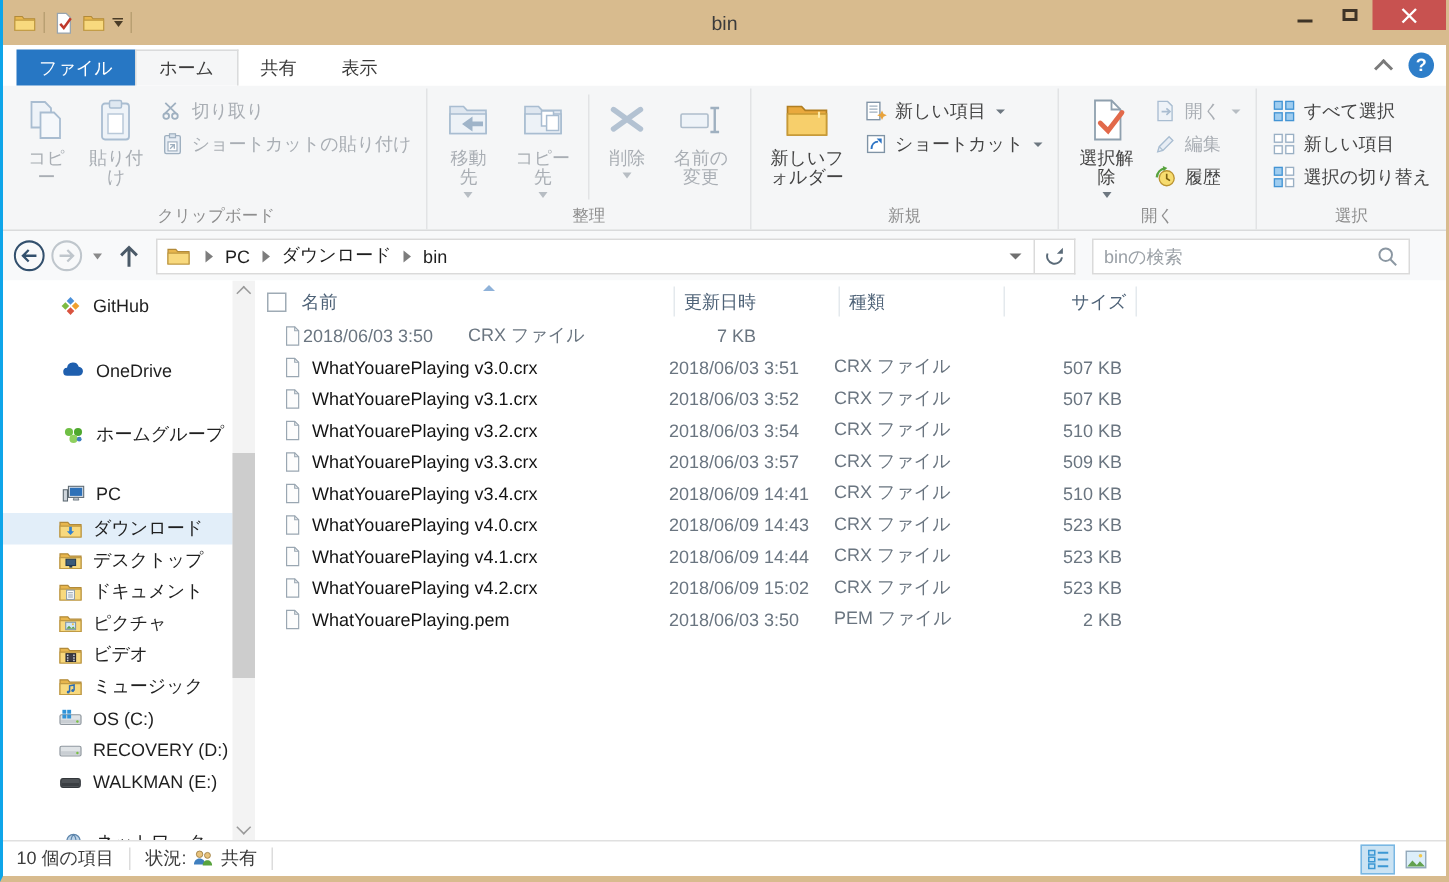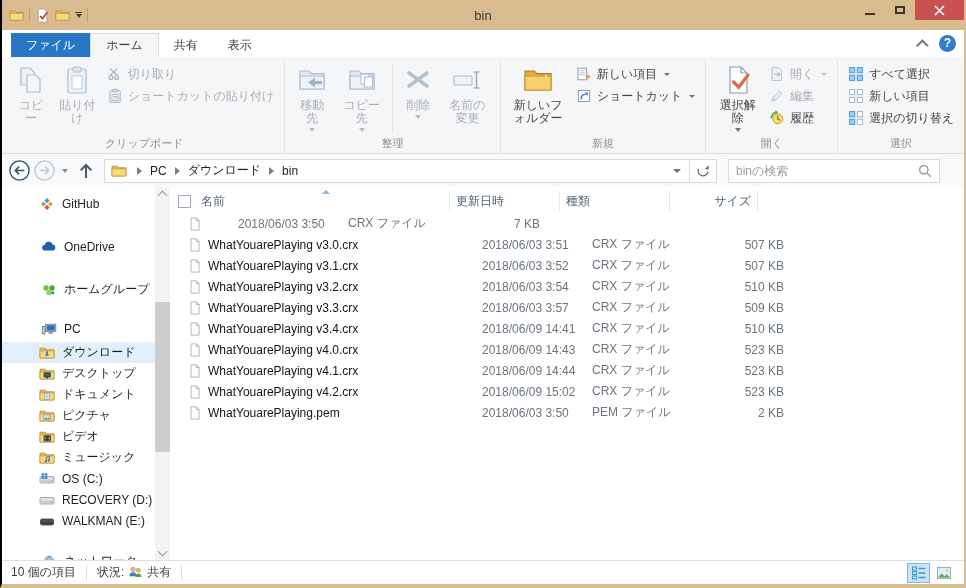--- a/index.html
+++ b/index.html
@@ -1,19 +1,19 @@
 <!DOCTYPE html>
 <html><head>
 <meta charset="utf-8">
 <style>
   * { box-sizing: border-box; }
   html,body { margin:0; padding:0; background:#e9e2d6; }
   body { width:966px; height:588px; font-family:"Liberation Sans","DejaVu Sans",sans-serif; font-size:12px; color:#222; }
   .window { width:966px; height:588px; display:flex; flex-direction:column; background:#fff;
-            border-left:2px solid #000000; border-right:2px solid #d8bb8e; border-bottom:4px solid #d8bb8e; }
+            border-left:2px solid #0ea5e9; border-right:2px solid #d8bb8e; border-bottom:4px solid #d8bb8e; }
 
   
   .titlebar { height:30px; background:#d8bb8e; position:relative; display:flex; align-items:center; flex:none; }
   .qat { display:flex; align-items:center; gap:5px; padding-left:7px; height:100%; }
   .qat-sep { width:1px; height:14px; background:#b9a072; }
   .qat .ic14 { width:15px; height:15px; display:block; }
   .qat-drop { display:flex; flex-direction:column; align-items:center; gap:1px; }
   .qat-drop .bar { width:7px; height:1.5px; background:#4a3c27; }
   .tri-down { width:0; height:0; border-left:3.5px solid transparent; border-right:3.5px solid transparent; border-top:4px solid #4a3c27; }
   .win-title { position:absolute; left:0; right:0; text-align:center; font-size:13px; color:#3b3b3b; pointer-events:none; }
@@ -85,21 +85,21 @@
   .hd-check { width:13px; height:13px; border:1px solid #9fabb5; background:#fff; margin-left:8px; margin-right:8px; flex:none; }
   .hd-cell { height:20px; line-height:20px; border-right:1px solid #e4e9ed; padding-left:2px; }
   .hd-name { width:251px; }
   .hd-mod { width:110px; padding-left:6px; }
   .hd-type { width:110px; padding-left:6px; }
   .hd-size { width:88px; text-align:right; padding-right:6px; }
   .sort-tri { position:absolute; left:152px; top:1px; width:0; height:0; border-left:4px solid transparent; border-right:4px solid transparent; border-bottom:4px solid #8fb2d9; }
   .fl-row { display:flex; align-items:center; height:21px; }
   .c-icon { margin-left:18px; width:14px; height:16px; flex:none; }
   .c-name { width:244px; padding-left:6px; color:#141414; white-space:nowrap; overflow:hidden; }
-  .c-mod { width:110px; color:#6a7580;margin-left:36px; }
+  .c-mod { width:110px; color:#6a7580; }
   .c-type { width:110px; color:#6a7580; }
   .c-size { width:88px; text-align:right; color:#6a7580; padding-right:6px; }
 
   
   .statusbar { height:24px; border-top:1px solid #e0e0e0; display:flex; align-items:center; padding:0 9px; color:#3c3c3c; flex:none; position:relative; background:#fff; }
   .st-sep { width:1px; height:15px; background:#dcdcdc; margin:0 10px; }
   .st-status { display:flex; align-items:center; gap:4px; }
   .viewbtns { position:absolute; right:9px; top:2px; display:flex; }
   .viewbtn { width:23px; height:20px; display:flex; align-items:center; justify-content:center; margin-left:2px; border:1px solid transparent; }
   .viewbtn.active { background:#cbe3f3; border-color:#79b7e3; }

